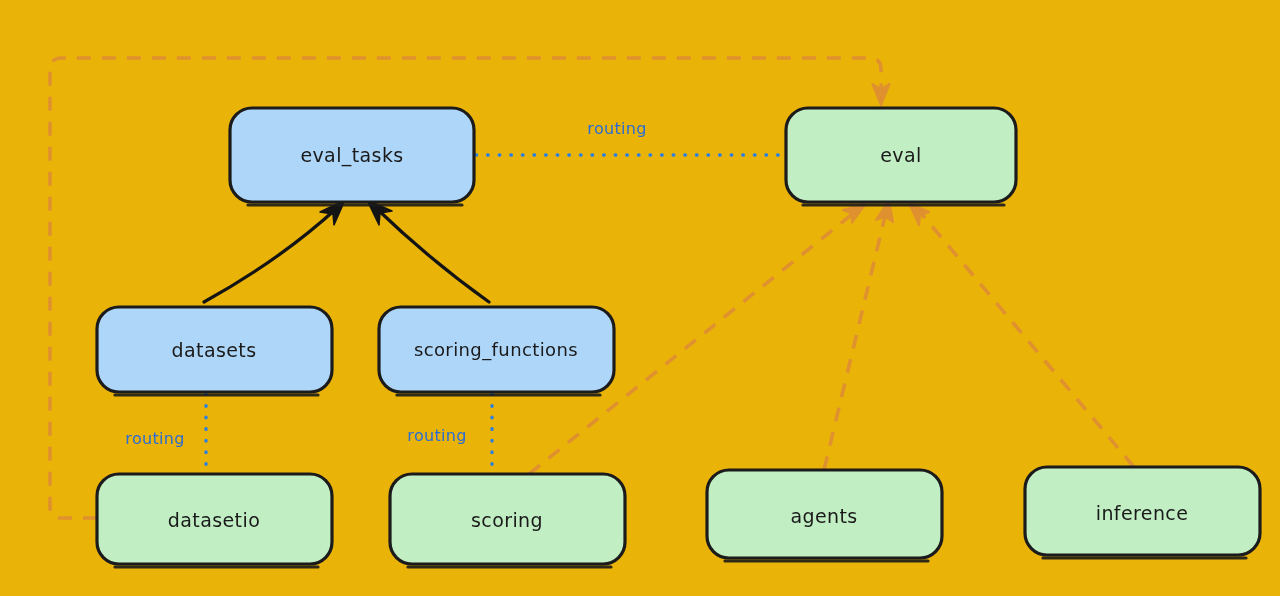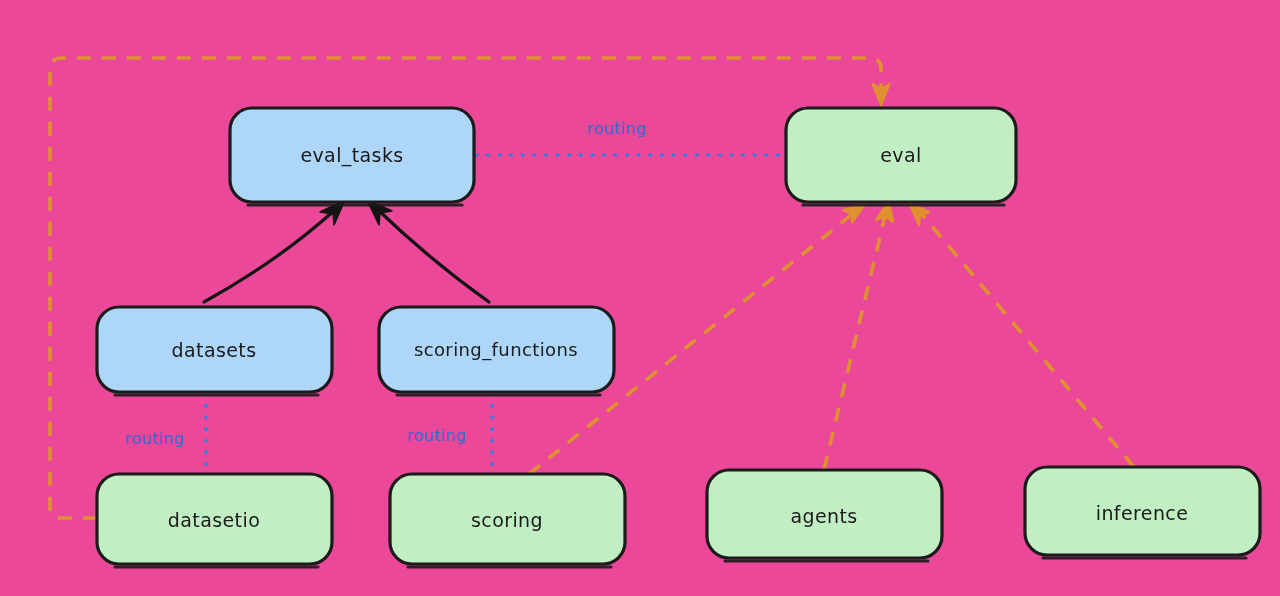--- a/index.html
+++ b/index.html
@@ -7,21 +7,21 @@
     padding: 0;
     background: #ffffff;
   }
   body {
     font-family: "DejaVu Sans", sans-serif;
   }
   #diagram-root {
     position: relative;
     width: 1280px;
     height: 596px;
-    background: #ec4899;
+    background: #eab308;
     overflow: hidden;
   }
   svg#diagram-svg {
     display: block;
     width: 1280px;
     height: 596px;
   }
   .node-label {
     font-family: "DejaVu Sans", sans-serif;
     font-size: 19px;

